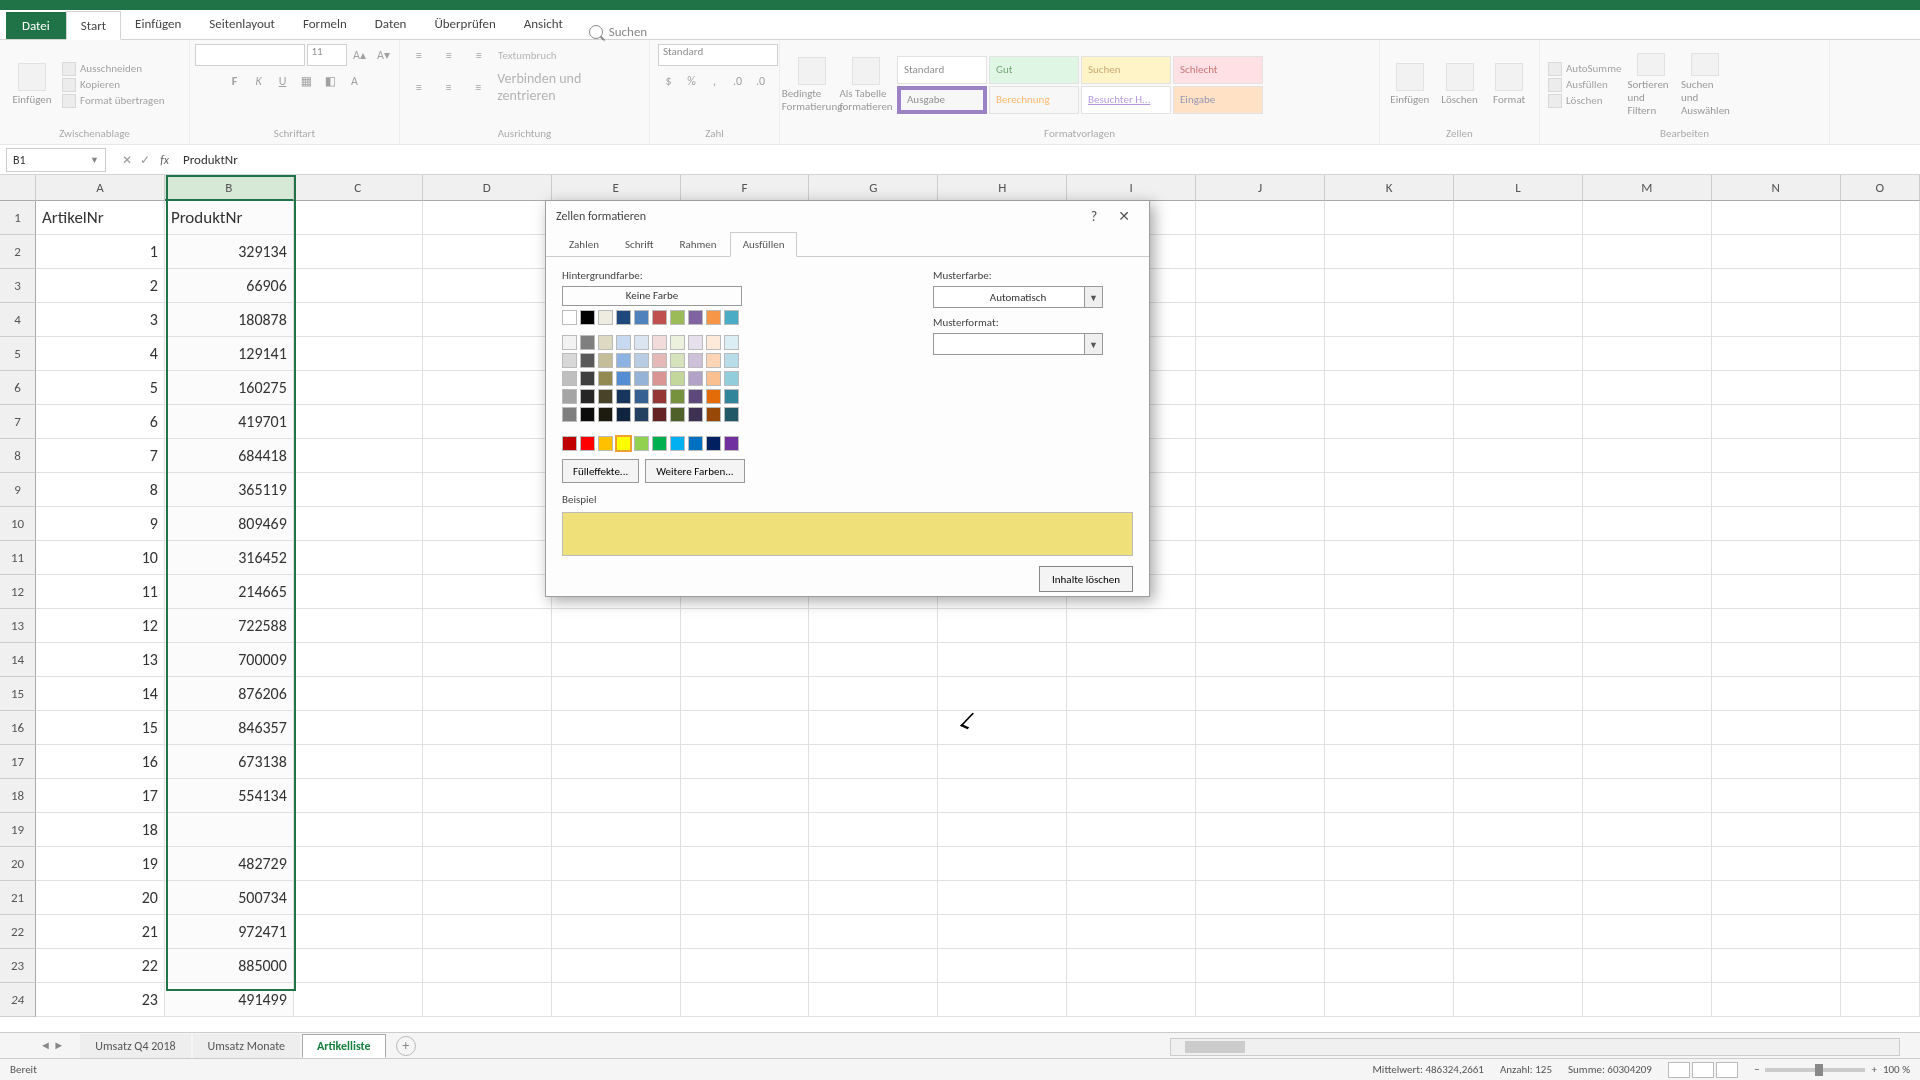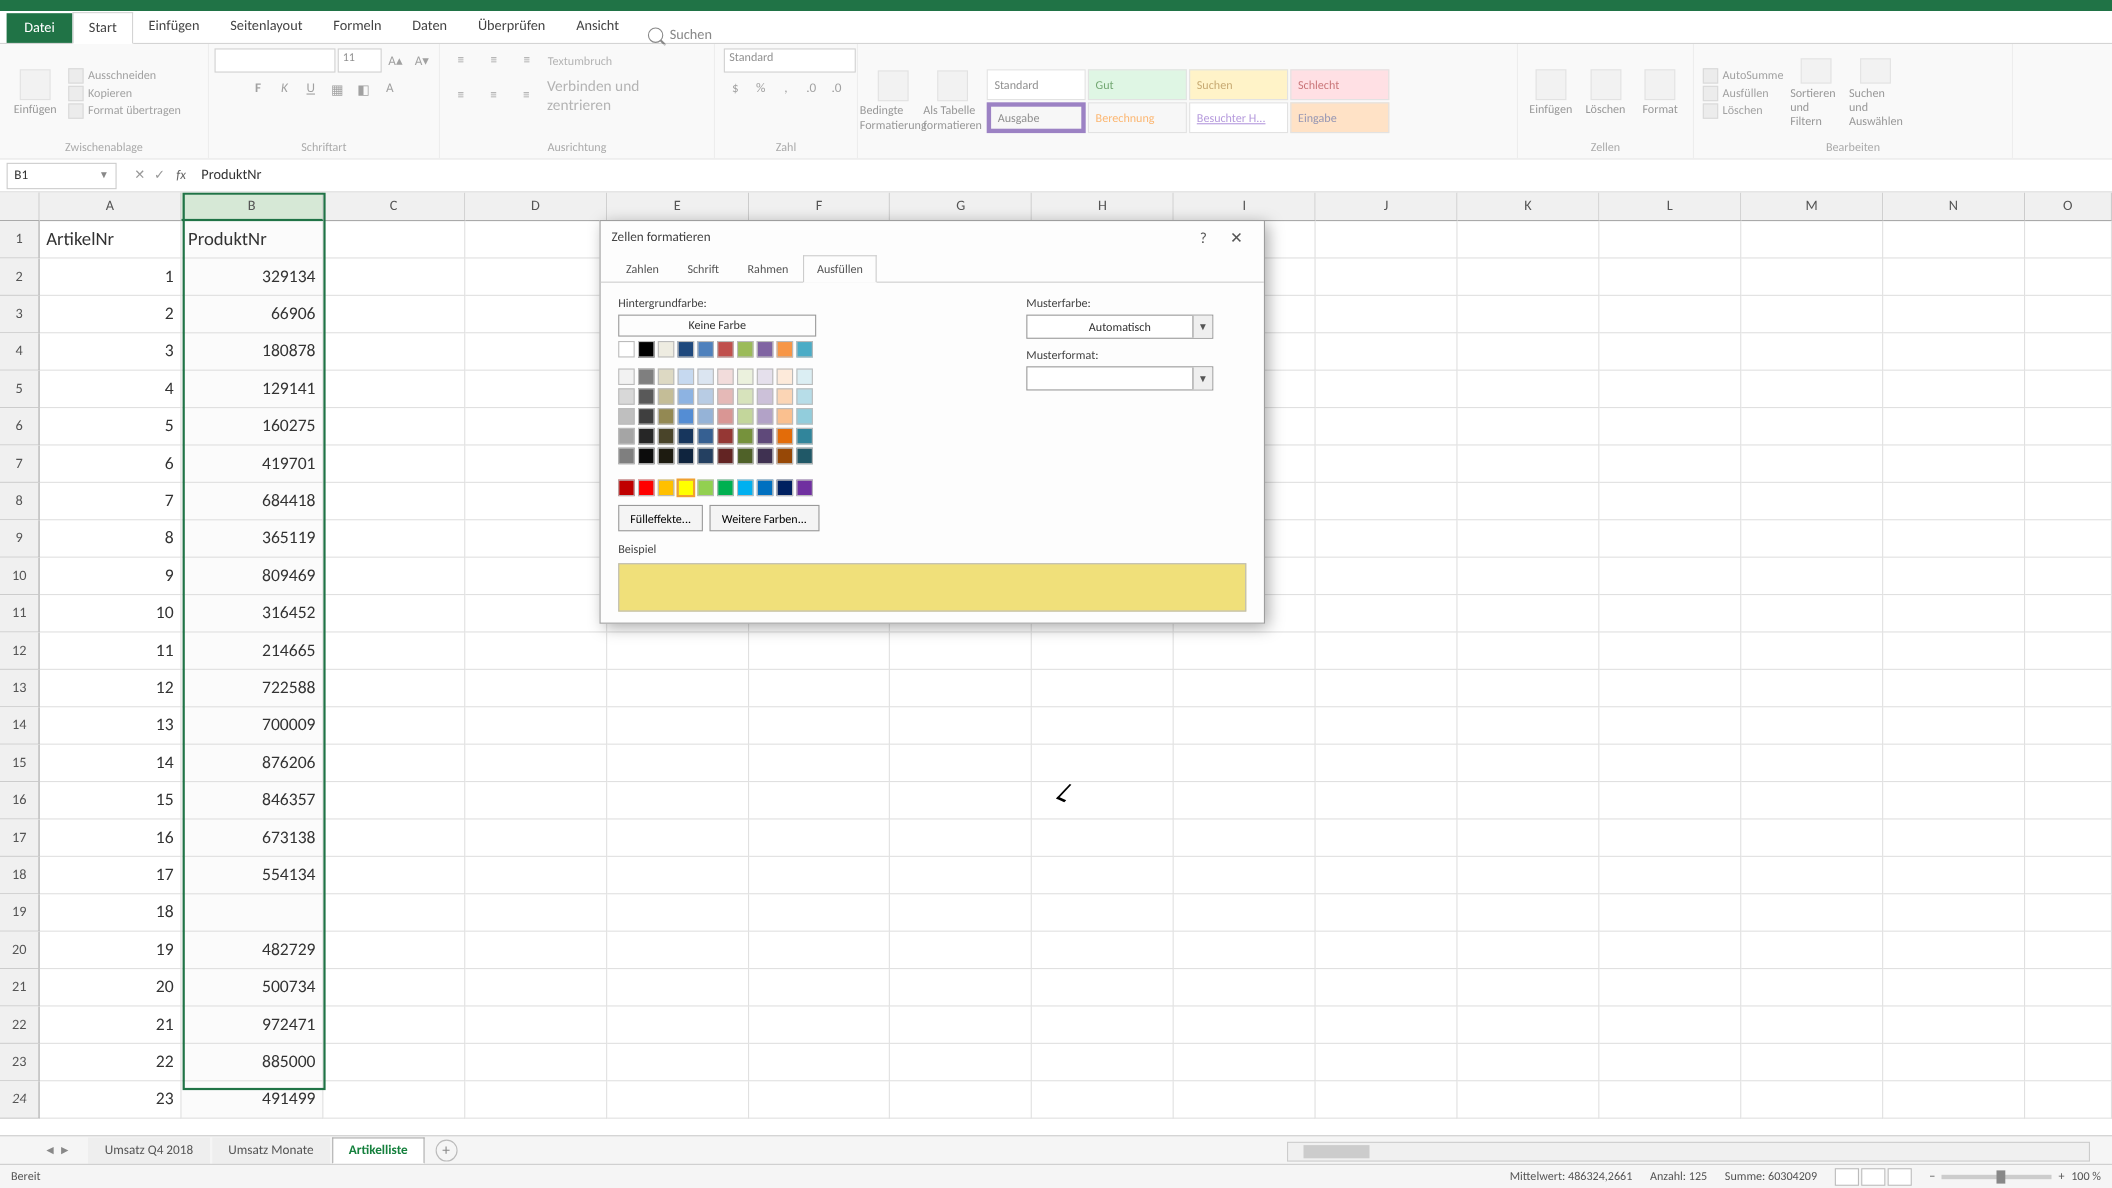--- a/index.html
+++ b/index.html
@@ -232,20 +232,21 @@
           <div class="style-cell standard">Standard</div>
           <div class="style-cell gut">Gut</div>
           <div class="style-cell neutral">Suchen</div>
           <div class="style-cell schlecht">Schlecht</div>
           <div class="style-cell ausgabe">Ausgabe</div>
           <div class="style-cell berech">Berechnung</div>
           <div class="style-cell besuch">Besuchter H...</div>
           <div class="style-cell eingabe">Eingabe</div>
         </div>
     </div>
+    <div class="rgroup-label">Formatvorlagen</div>
   </div>
   <div class="rgroup" style="width:160px">
     <div class="rgroup-body">
       <div class="big-btn">
           <div class="ico"></div>
           <span>Einfügen</span>
         </div>
       <div class="big-btn">
           <div class="ico"></div>
           <span>Löschen</span>
@@ -879,20 +880,23 @@
       </div>
       <span class="lbl" style="margin-top:8px;display:block">Musterformat:</span>
       <div class="combo">
         <span></span>
           <span class="dd">▼</span>
       </div>
     </div>
   </div>
   <div class="example-lbl">Beispiel</div>
   <div class="example-box"></div>
+  <div class="clearbtn-row">
+    <button class="dbtn">Inhalte löschen</button>
+  </div>
 </div>
 
 <div class="cursor" style="left:965px;top:714px"></div>
 
 <div class="sheettabs">
   <div class="sheet-nav">◄ ►</div>
   <div id="stabs" style="display: flex;">
       <div class="stab">Umsatz Q4 2018</div>
       <div class="stab">Umsatz Monate</div>
       <div class="stab active">Artikelliste</div>

